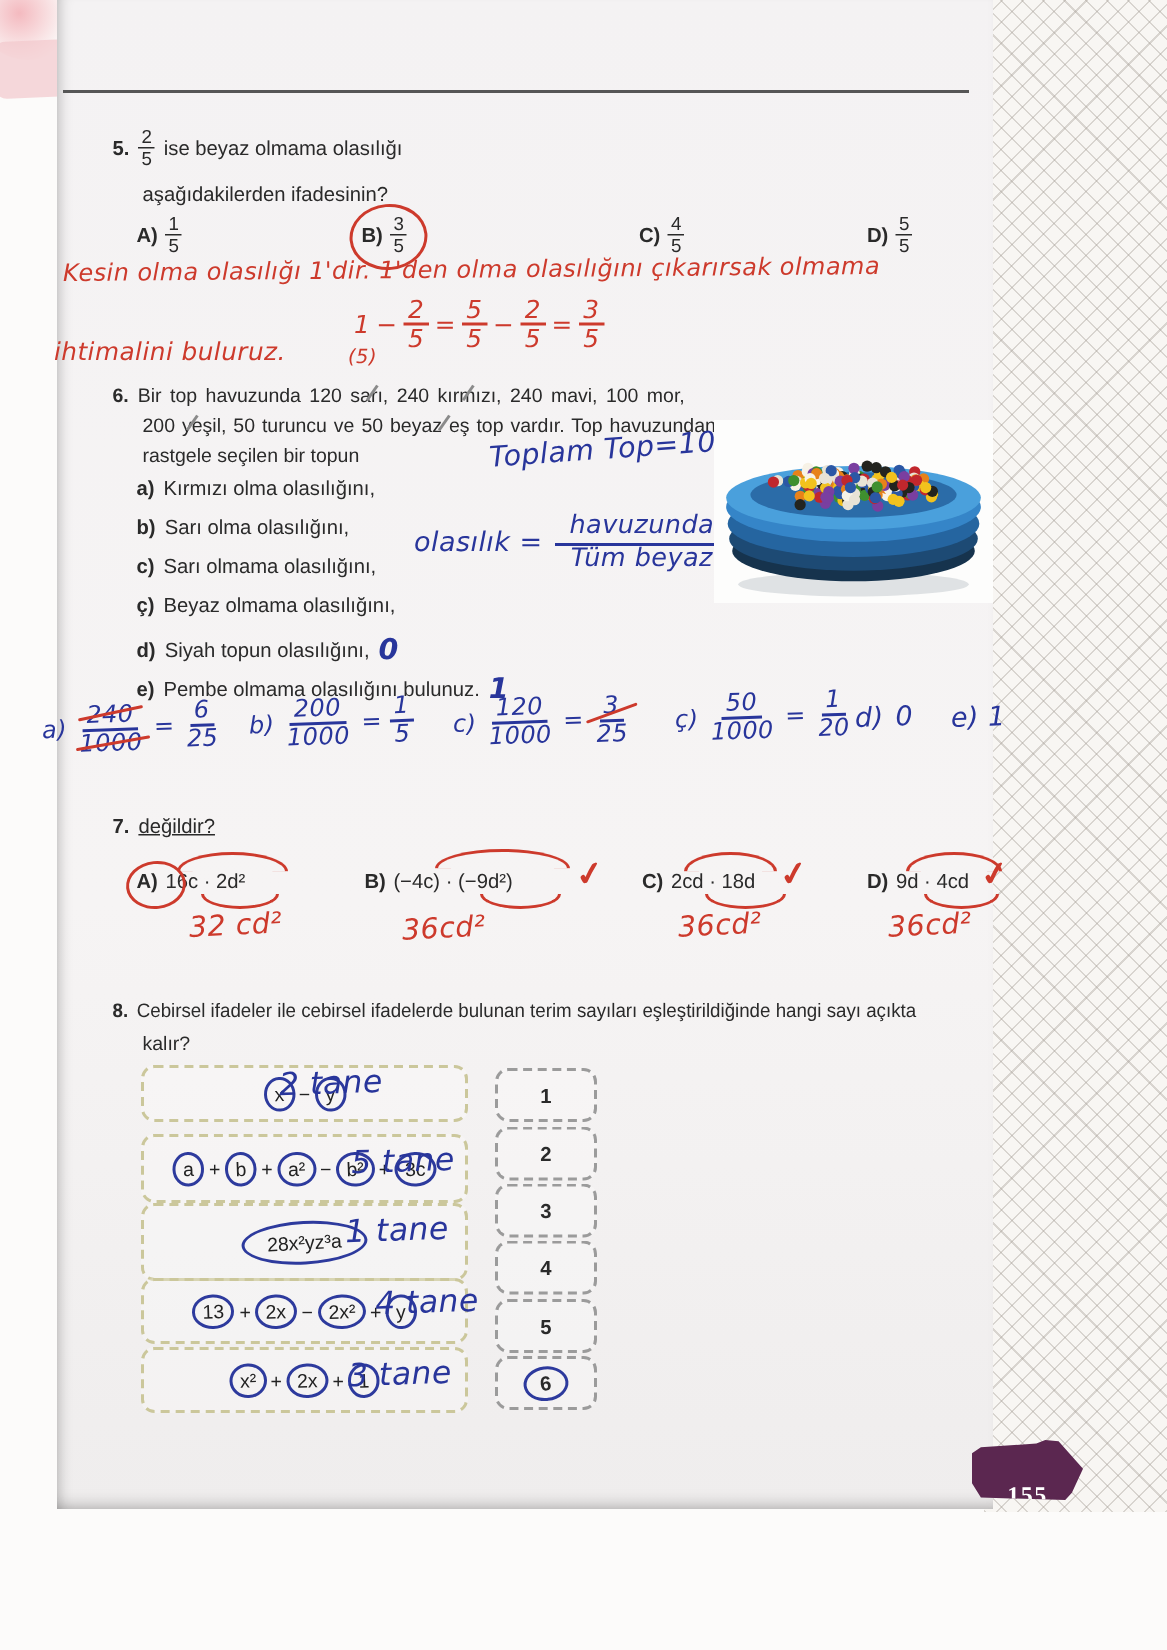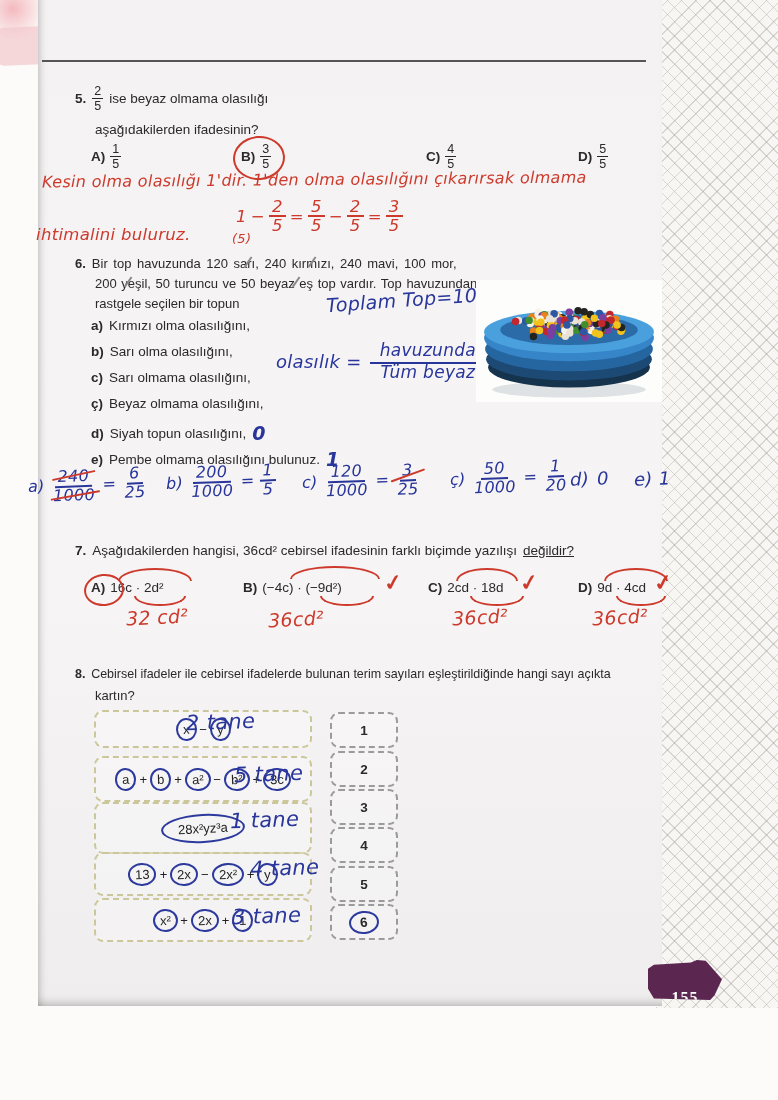--- a/index.html
+++ b/index.html
@@ -427,21 +427,20 @@
       <span>d)</span>
         <span>0</span>
     </div>
     <div class="row hand blue" style="left:596px;top:468px;font-size:18px;gap:6px;transform:rotate(-2deg);">
       <span>e)</span>
         <span>1</span>
     </div>
 
     <div class="row print" style="left:37px;top:543px;">
       <span class="qno">7.</span>
-      <span>Aşağıdakilerden hangisi, 36cd² cebirsel ifadesinin farklı biçimde yazılışı</span>
       <span style="text-decoration:underline;">değildir?</span>
     </div>
     <div class="opt print" style="left:53px;top:580px;">
       <span class="olab">A)</span>
         <span>16c · 2d²</span>
     </div>
     <div class="opt print" style="left:205px;top:580px;">
       <span class="olab">B)</span>
         <span>(−4c) · (−9d²)</span>
     </div>
@@ -478,21 +477,21 @@
       </div>
     <div class="row hand red" style="left:554px;top:606px;font-size:19px;transform:rotate(-3deg);">
         <span>36cd²</span>
       </div>
 
     <div class="row print" style="left:37px;top:666px;font-size:13px;transform:scaleX(.96);transform-origin:left;">
       <span class="qno">8.</span>
       <span>Cebirsel ifadeler ile cebirsel ifadelerde bulunan terim sayıları eşleştirildiğinde hangi sayı açıkta</span>
     </div>
     <div class="row print" style="left:57px;top:688px;font-size:13px;">
-        <span>kartın?</span>
+        <span>kalır?</span>
       </div>
 
     <div class="lbox" style="top:710px;height:34px;">
       <span class="tok c">x</span>
         <span class="tok">−</span>
         <span class="tok c">y</span>
     </div>
     <div class="note hand blue" style="left:148px;top:710px;">2 tane</div>
 
     <div class="lbox" style="top:756px;height:42px;">

